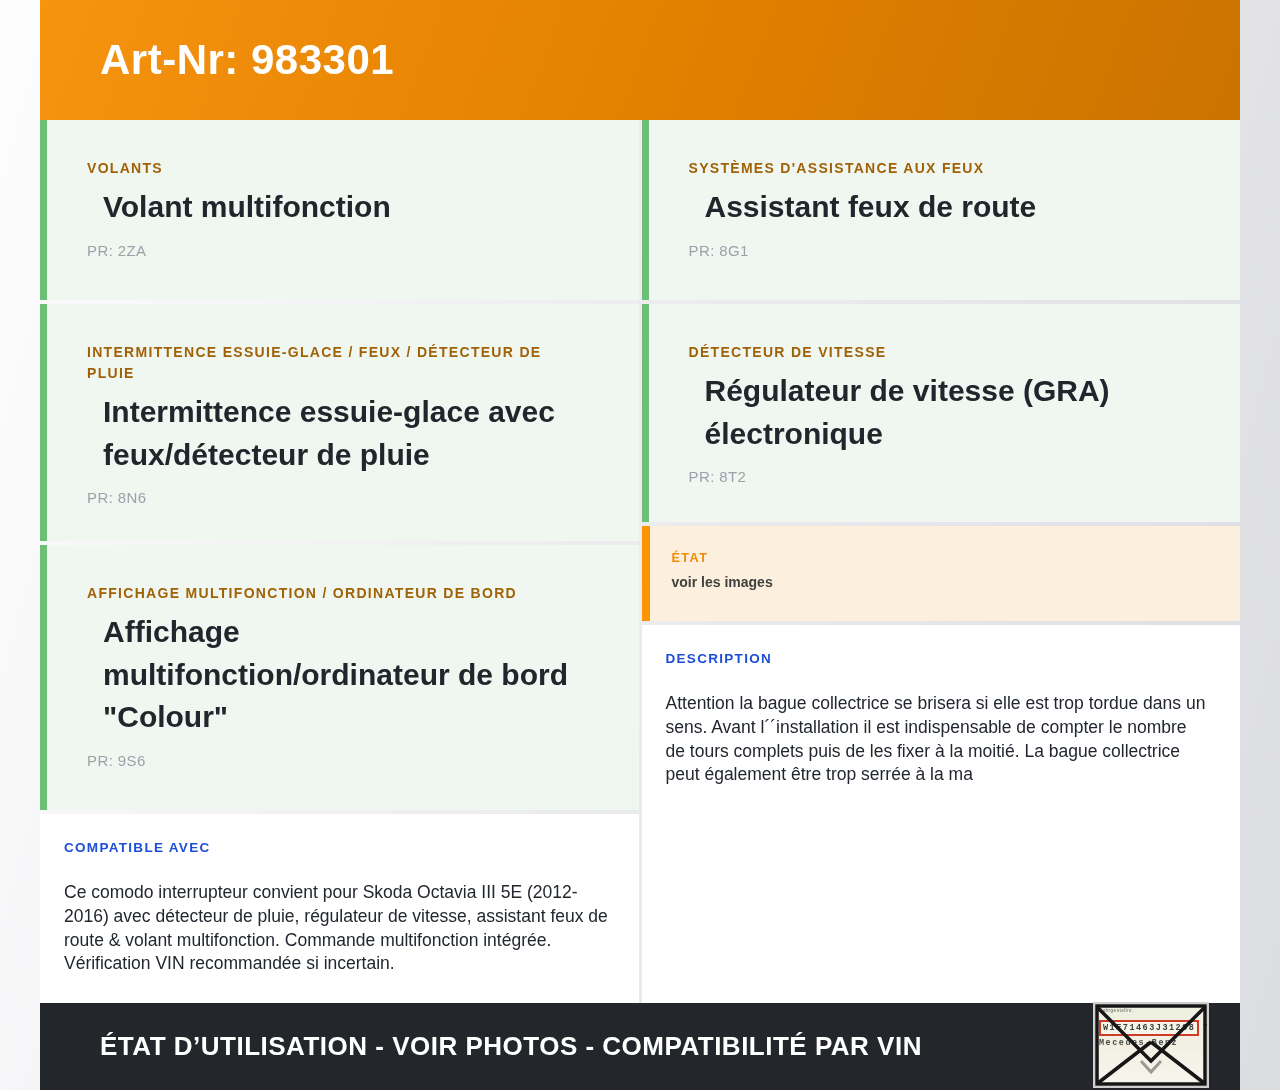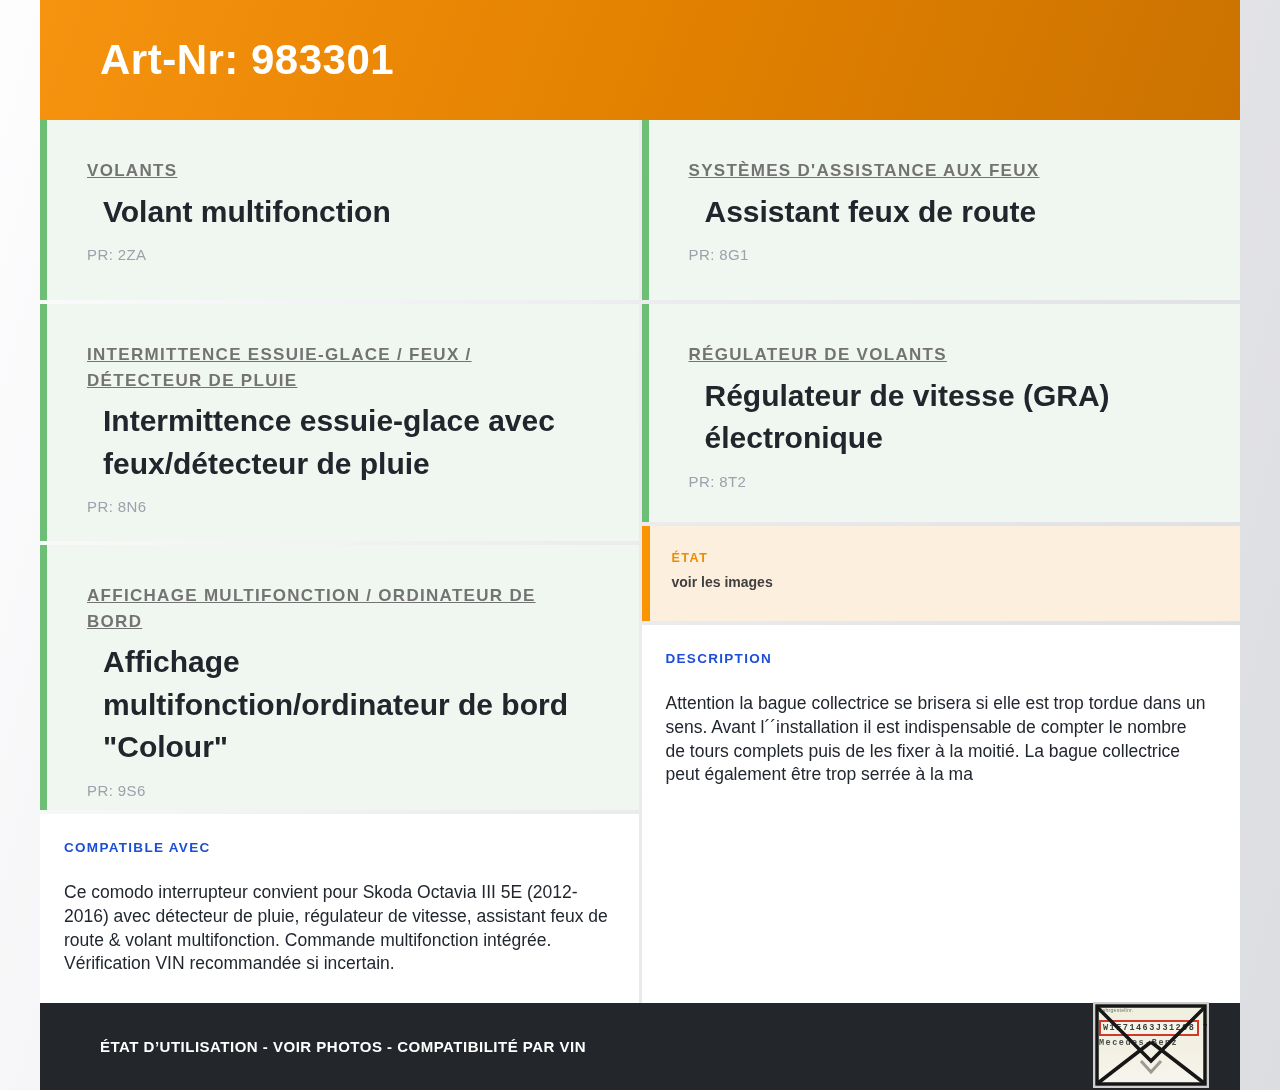--- a/index.html
+++ b/index.html
@@ -21,22 +21,22 @@
   .content{flex:1 1 auto;min-height:0;display:flex;gap:3px;}
   .col{flex:1 1 0;min-width:0;display:flex;flex-direction:column;gap:4px;}
   
   .card{
     flex:none;box-sizing:border-box;overflow:hidden;
     background:#f0f7f0;border-left:7px solid #6cbf74;
     padding:38px 38px 20px 40px;
   }
   .h180{height:180px}.h237{height:237px}.h265{height:265px}.h218{height:218px}
   .card-label{
-    color:#737373;font-size:17px;font-weight:700;letter-spacing:1.3px;
-    line-height:1.5;max-width:500px;text-decoration:underline;
+    color:#a16207;font-size:14px;font-weight:700;letter-spacing:1.3px;
+    line-height:1.5;max-width:500px;
   }
   .card-title{
     margin:7px 16px 0;color:#21262d;font-size:30px;font-weight:700;
     line-height:1.42;max-width:495px;
   }
   .card-pr{color:#9aa2ab;font-size:15px;margin-top:13px;letter-spacing:.4px;}
   
   .panel{
     flex:1 1 auto;min-height:0;box-sizing:border-box;overflow:hidden;
     background:#ffffff;padding:26px 26px 18px 24px;
@@ -51,21 +51,21 @@
     flex:none;height:95px;box-sizing:border-box;overflow:hidden;
     background:#fcefdd;border-left:8px solid #fb9401;padding:25px 22px 22px 22px;
   }
   .etat-label{color:#ee8b00;font-size:12.5px;font-weight:700;letter-spacing:1.5px;}
   .etat-value{color:#404040;font-size:14px;font-weight:600;margin-top:9px;}
   
   .footer{
     flex:none;height:87px;box-sizing:border-box;background:#23262b;
     display:flex;align-items:center;padding-left:60px;
   }
-  .footer-text{color:#ffffff;font-size:15px;font-weight:700;letter-spacing:.5px;}
+  .footer-text{color:#ffffff;font-size:26px;font-weight:700;letter-spacing:.5px;}
   
   .thumb{
     position:absolute;left:1093px;top:1002px;width:116px;height:86px;
     background:linear-gradient(180deg,#eef0e0 0%,#f3f0e3 55%,#f7f6ef 100%);
     border:2px solid #cfcfcf;box-sizing:border-box;overflow:hidden;
   }
   .thumb .doc{position:absolute;inset:0;padding:3px 4px;box-sizing:border-box;}
   .doc-top{color:#6b6f66;font-size:5px;letter-spacing:.3px;}
   .vin-row{margin-top:7px;display:flex;align-items:center;gap:3px;}
   .vin-box{
@@ -114,21 +114,21 @@
         </section>
       </div>
 
       <div class="col">
         <section class="card h180">
           <div class="card-label">SYSTÈMES D'ASSISTANCE AUX FEUX</div>
           <h2 class="card-title">Assistant feux de route</h2>
           <div class="card-pr">PR: 8G1</div>
         </section>
         <section class="card h218">
-          <div class="card-label">RÉGULATEUR DE VOLANTS</div>
+          <div class="card-label">DÉTECTEUR DE VITESSE</div>
           <h2 class="card-title">Régulateur de vitesse (GRA) électronique</h2>
           <div class="card-pr">PR: 8T2</div>
         </section>
         <section class="etat">
           <div class="etat-label">ÉTAT</div>
           <div class="etat-value">voir les images</div>
         </section>
         <section class="panel">
           <div class="panel-label">DESCRIPTION</div>
           <div class="body-text">Attention la bague collectrice se brisera si elle est trop tordue dans un sens. Avant l´´installation il est indispensable de compter le nombre de tours complets puis de les fixer à la moitié. La bague collectrice peut également être trop serrée à la ma</div>

